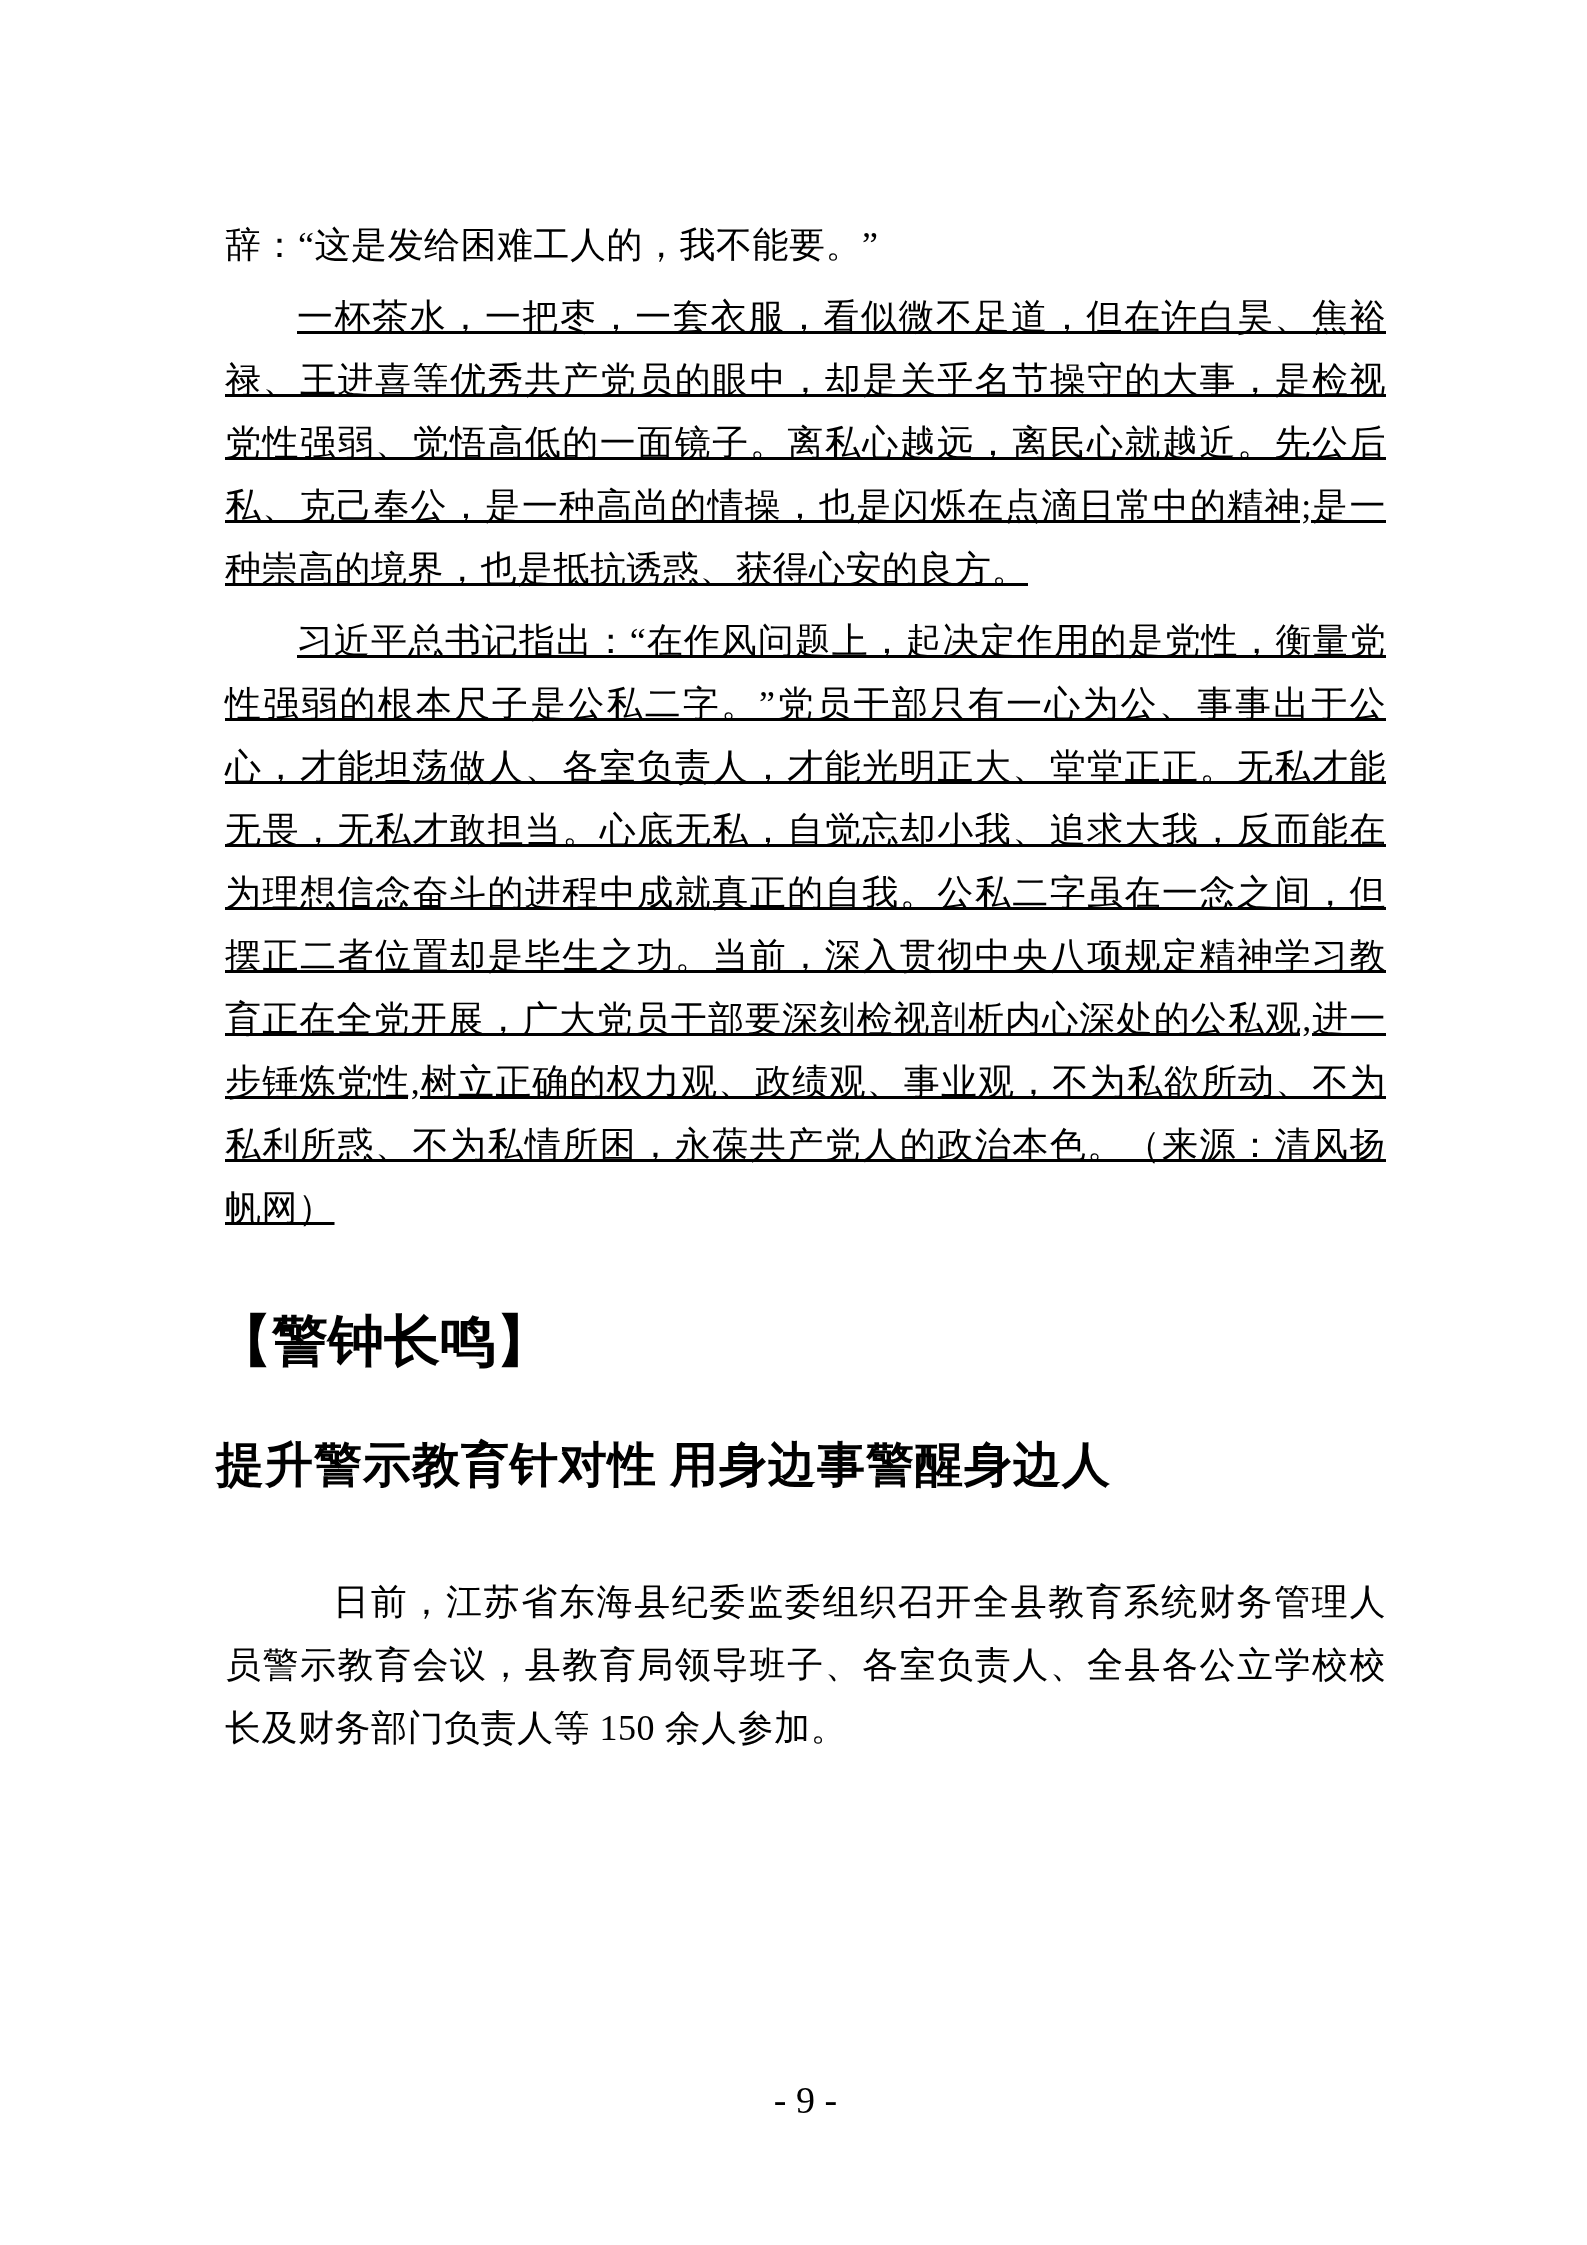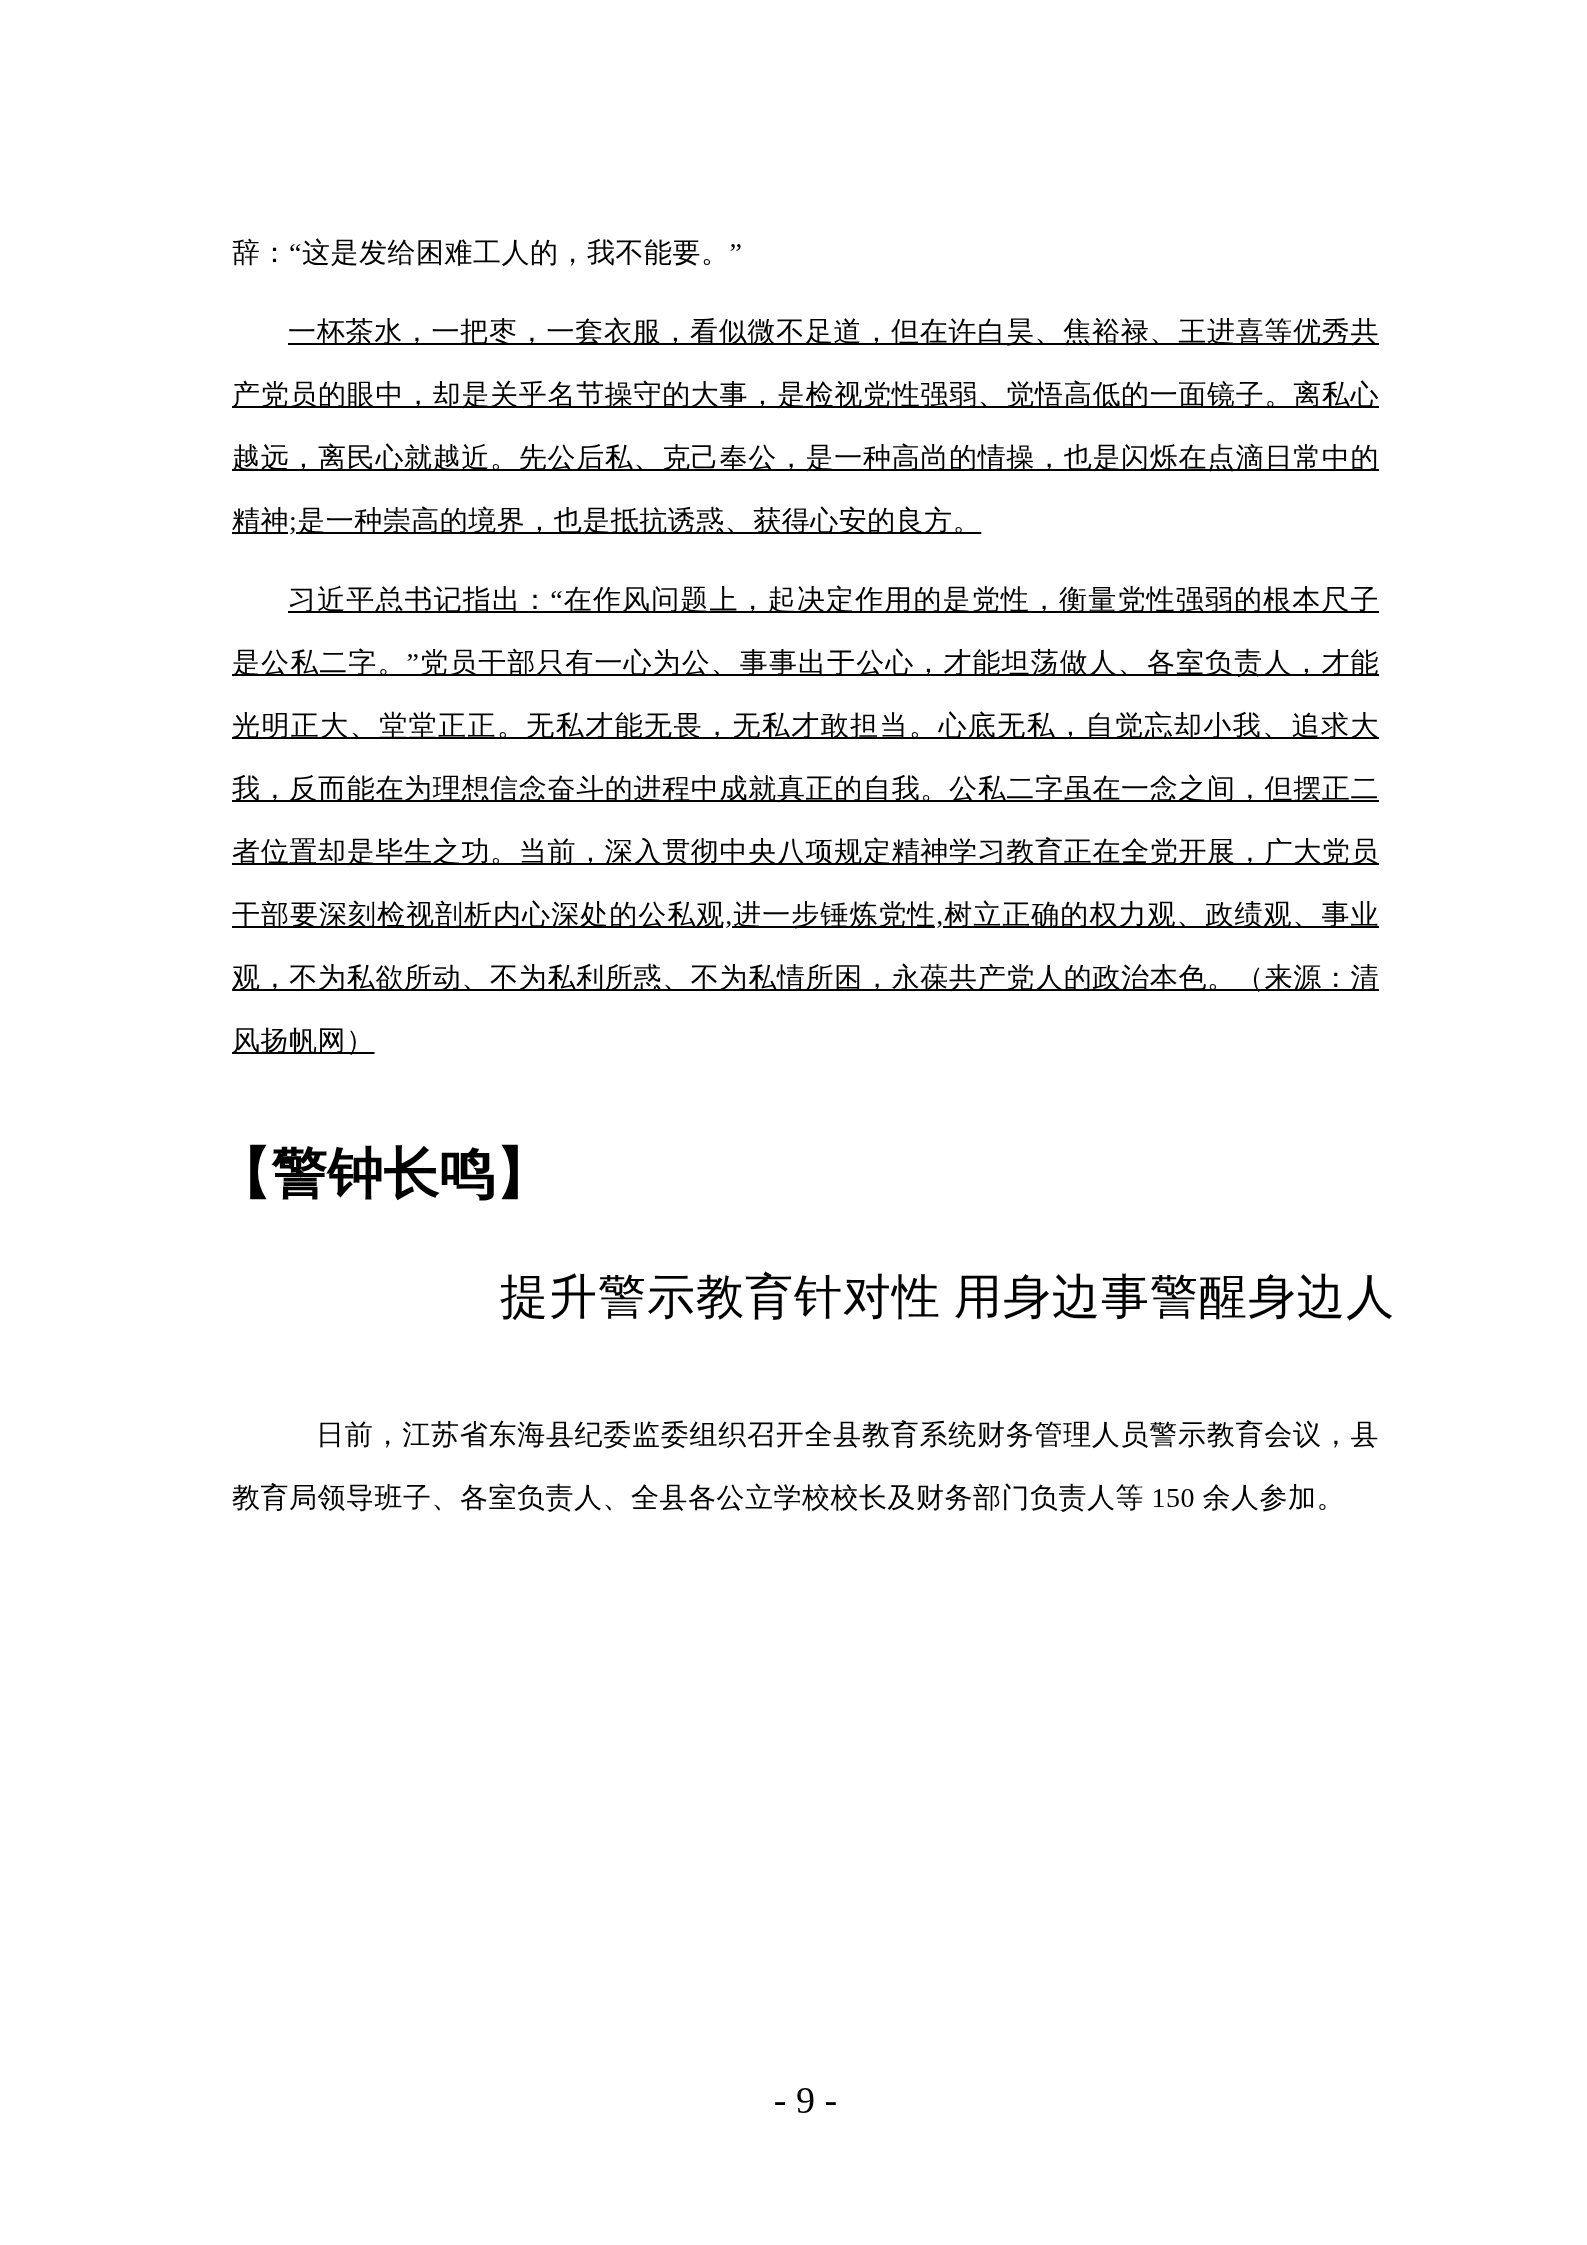--- a/index.html
+++ b/index.html
@@ -12,40 +12,40 @@
     width: 1587px;
     height: 2245px;
     background: #ffffff;
     box-sizing: border-box;
     padding: 205px 192px 0 216px;
     overflow: hidden;
     font-family: "Liberation Serif", "DejaVu Serif", serif;
     color: #000000;
   }
   .body-text {
-    margin: 16px;
-    font-size: 28px;
+    margin: 9px;
+    font-size: 36px;
     line-height: 63px;
     text-align: justify;
     letter-spacing: 0.5px;
   }
   .indent-2 { text-indent: 2em; text-decoration: underline; }
   .indent-3 { text-indent: 3em; }
   .section-header {
     margin: 70px 0 0 0;
     font-size: 56px;
     line-height: 63px;
     font-weight: bold;
   }
   .article-title {
     margin: 56px 0 0 0;
     font-size: 48px;
     line-height: 72px;
-    font-weight: normal;
-    text-align: right;
+    font-weight: bold;
+    text-align: left;
     letter-spacing: 1px;
   }
   .article-block {
     margin-top: 70px;
   }
   .page-number {
     position: absolute;
     left: 216px;
     width: 1179px;
     top: 2076px;

